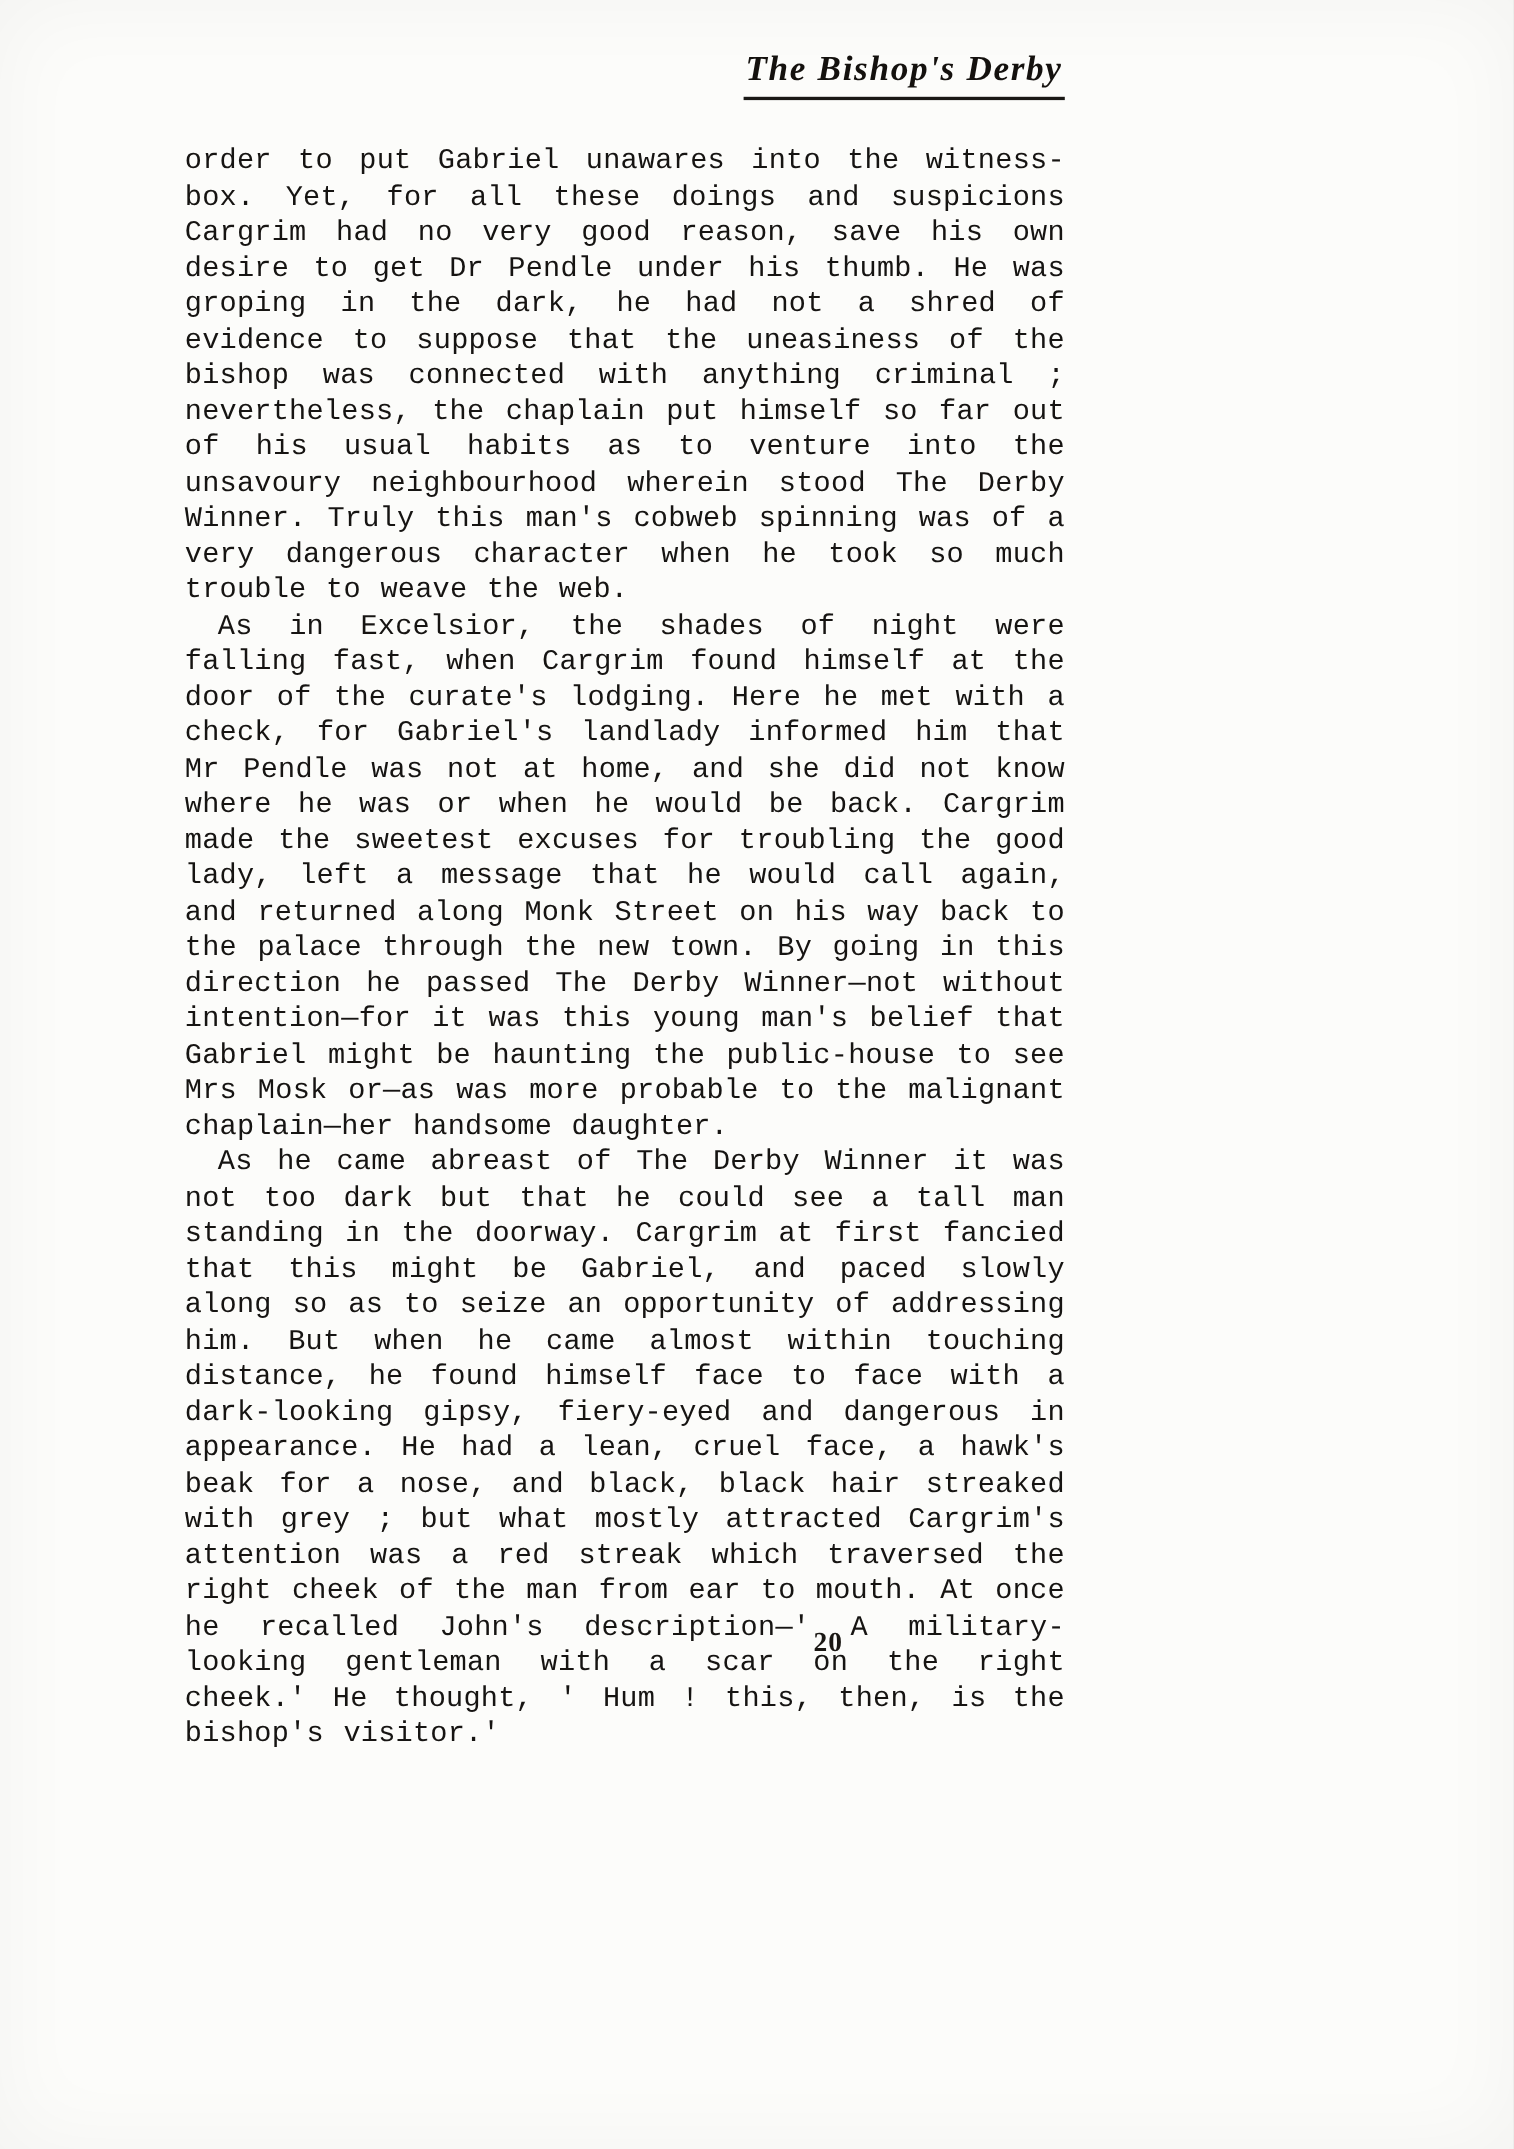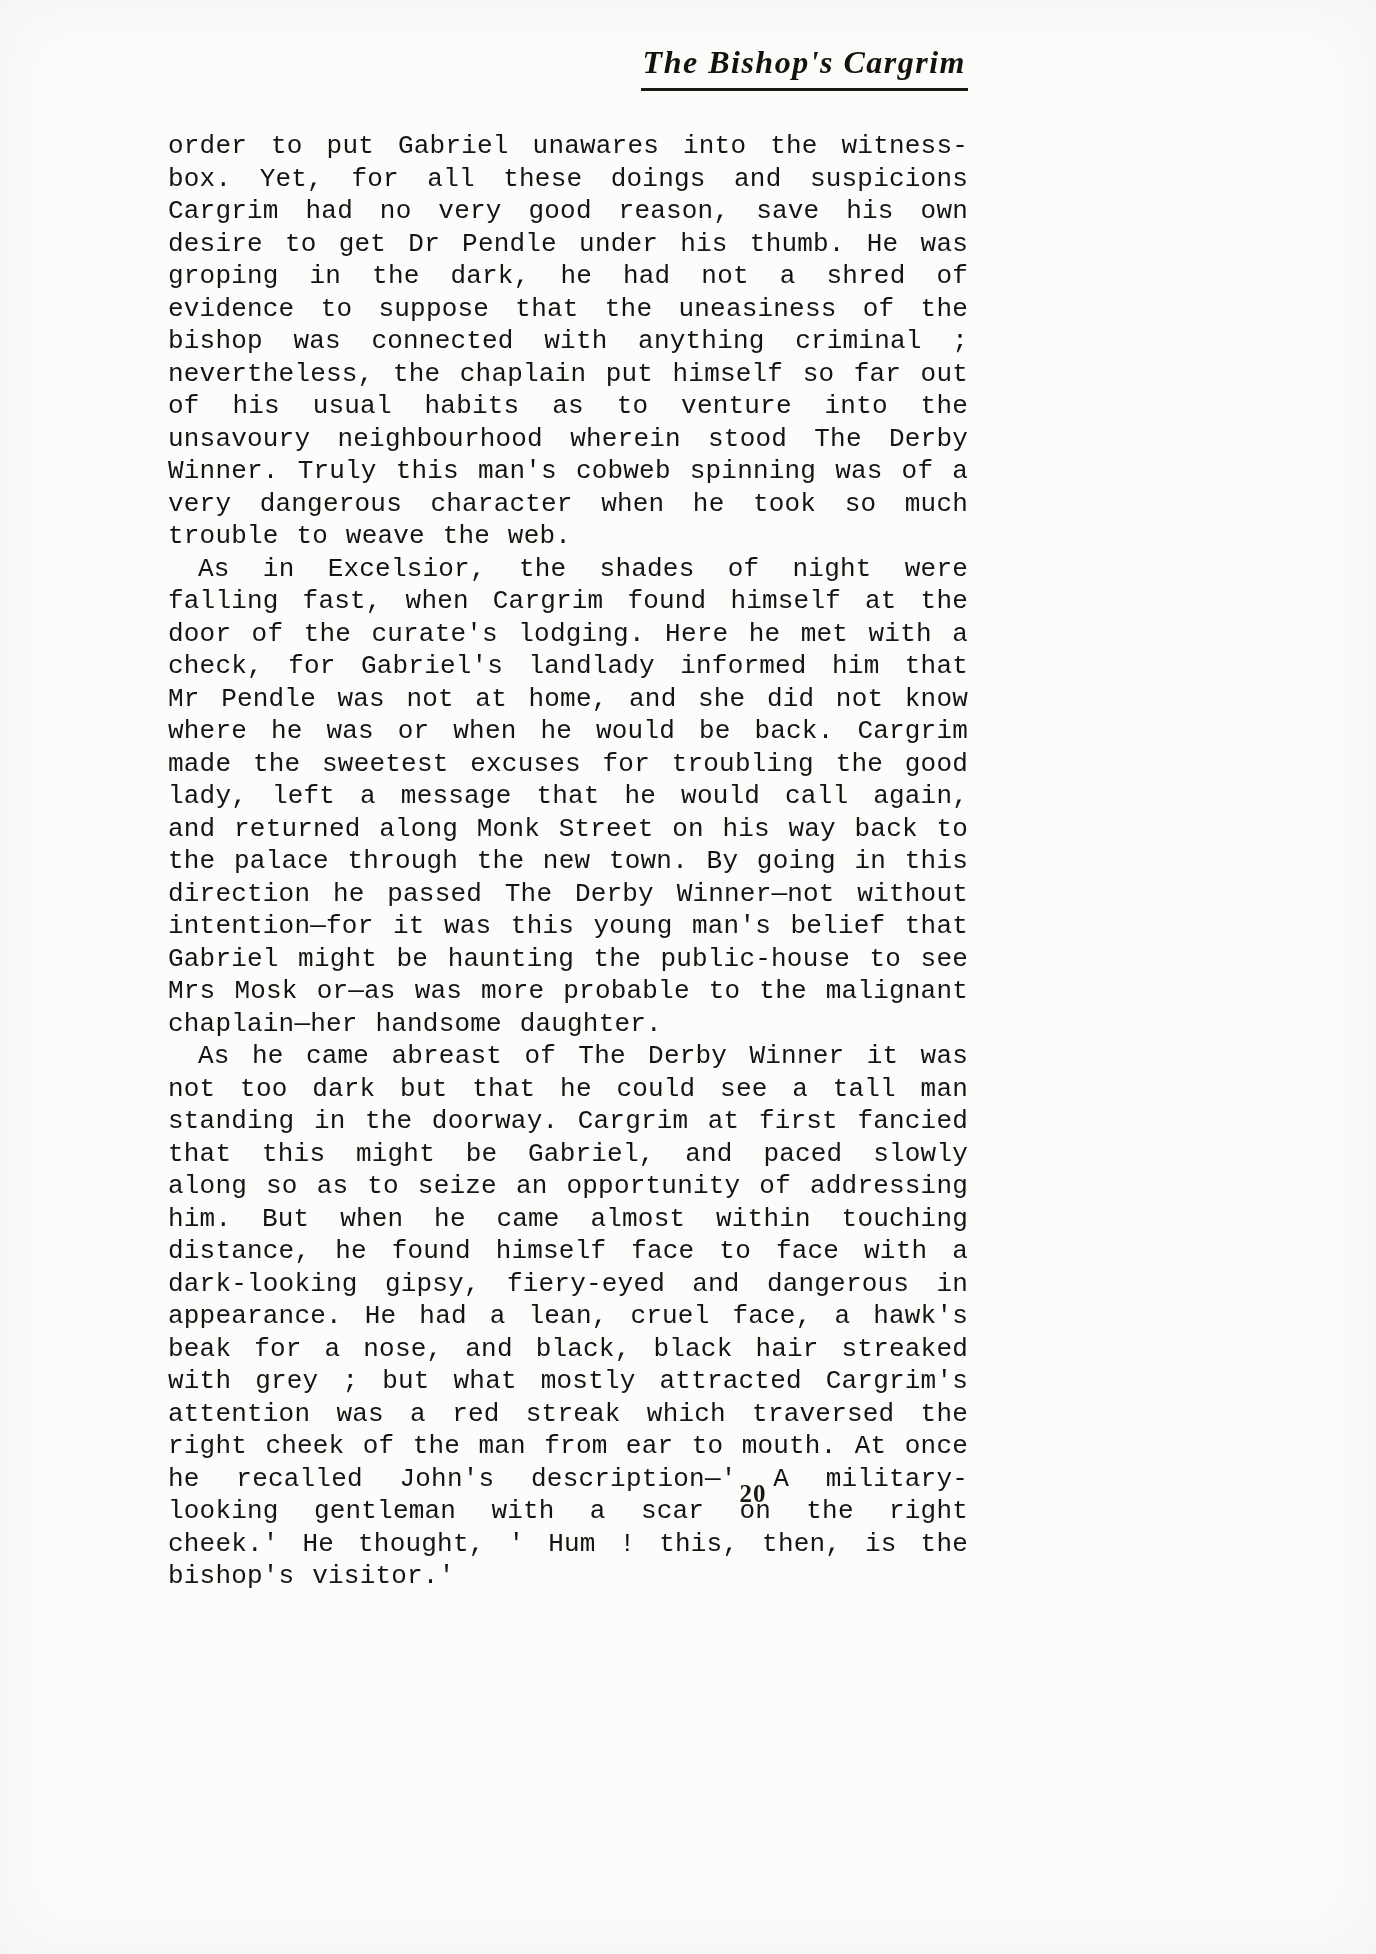--- a/index.html
+++ b/index.html
@@ -64,21 +64,21 @@
     letter-spacing: 1px;
   }
 </style>
 </head>
 <body>
 
 <div class="page">
   <div class="type-area">
 
     <div class="running-header">
-      <span class="book-title">The Bishop's Cargrim</span>
+      <span class="book-title">The Bishop's Derby</span>
     </div>
 
     <div class="body-text">
       <p class="para">order to put Gabriel unawares into the witness-box.  Yet, for all these doings and suspicions Cargrim had no very good reason, save his own desire to get Dr Pendle under his thumb.  He was groping in the dark, he had not a shred of evidence to suppose that the uneasiness of the bishop was connected with anything criminal ; nevertheless, the chaplain put himself so far out of his usual habits as to venture into the unsavoury neighbourhood wherein stood The Derby Winner.  Truly this man's cobweb spinning was of a very dangerous character when he took so much trouble to weave the web.</p>
       <p class="para indent">As in Excelsior, the shades of night were falling fast, when Cargrim found himself at the door of the curate's lodging.  Here he met with a check, for Gabriel's landlady informed him that Mr Pendle was not at home, and she did not know where he was or when he would be back. Cargrim made the sweetest excuses for troubling the good lady, left a message that he would call again, and returned along Monk Street on his way back to the palace through the new town.  By going in this direction he passed The Derby Winner—not without intention—for it was this young man's belief that Gabriel might be haunting the public-house to see Mrs Mosk or—as was more probable to the malignant chaplain—her handsome daughter.</p>
       <p class="para indent">As he came abreast of The Derby Winner it was not too dark but that he could see a tall man standing in the doorway.  Cargrim at first fancied that this might be Gabriel, and paced slowly along so as to seize an opportunity of addressing him.  But when he came almost within touching distance, he found himself face to face with a dark-looking gipsy, fiery-eyed and dangerous in appearance.  He had a lean, cruel face, a hawk's beak for a nose, and black, black hair streaked with grey ; but what mostly attracted Cargrim's attention was a red streak which traversed the right cheek of the man from ear to mouth. At once he recalled John's description—' A military-looking gentleman with a scar on the right cheek.'  He thought, ' Hum ! this, then, is the bishop's visitor.'</p>
     </div>
 
   </div>
 

